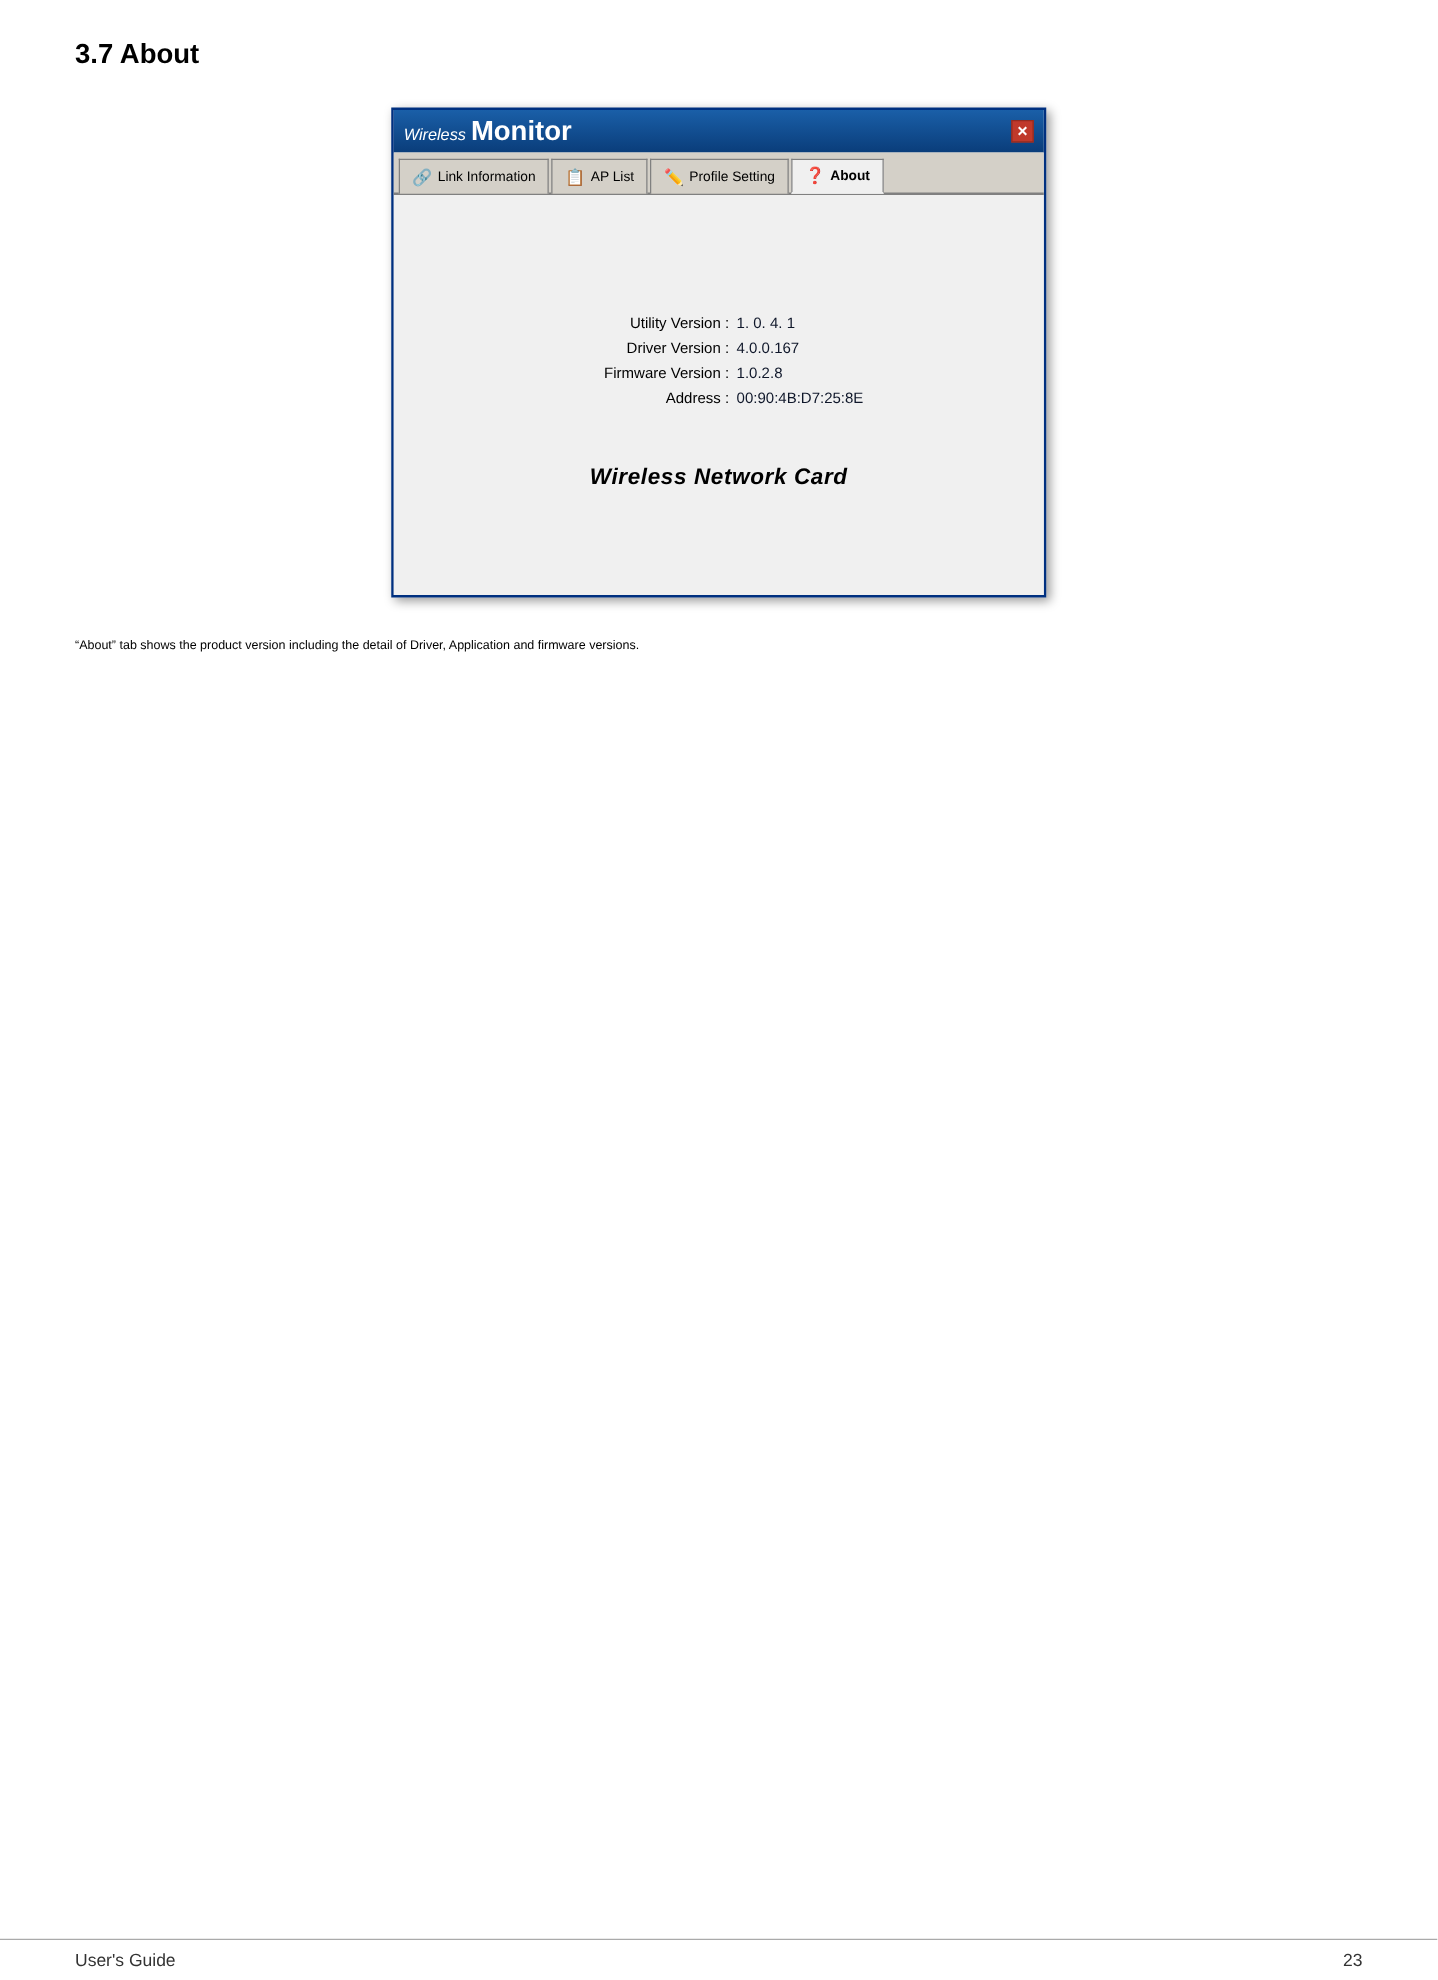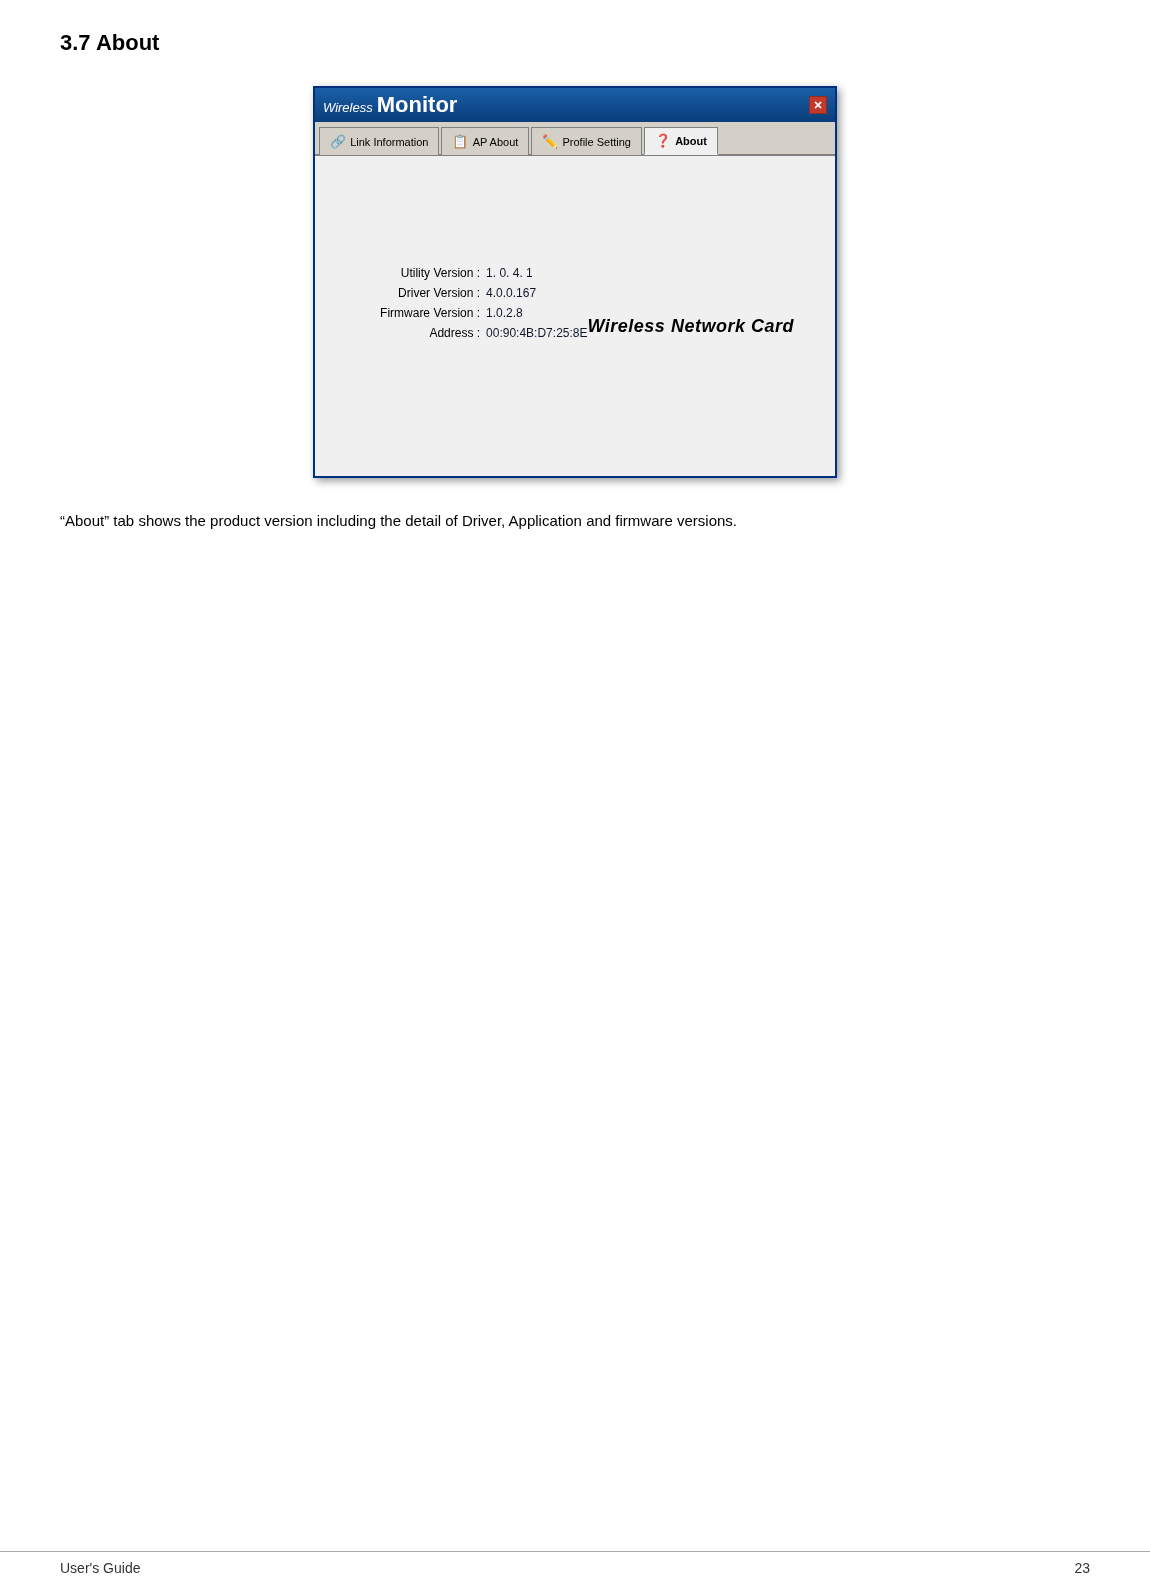--- a/index.html
+++ b/index.html
@@ -115,20 +115,21 @@
 
     .win-tab-icon {
       font-size: 13px;
     }
 
     .win-body {
       background: #f0f0f0;
       padding: 30px 20px 20px 20px;
       min-height: 320px;
       display: flex;
+      flex-direction: column;
       align-items: center;
       justify-content: center;
     }
 
     .info-table {
       margin-bottom: 30px;
     }
 
     .info-row {
       display: flex;
@@ -154,21 +155,21 @@
       font-size: 18px;
       font-weight: bold;
       font-style: italic;
       margin-top: 10px;
       letter-spacing: 0.5px;
     }
 
     .page-description {
       margin-top: 20px;
       line-height: 1.7;
-      font-size: 15px;
+      font-size: 10px;
     }
 
     .footer-bar {
       position: absolute;
       bottom: 0;
       left: 0;
       width: 100%;
       border-top: 1px solid #aaa;
       padding: 8px 60px;
       display: flex;
@@ -195,21 +196,21 @@
         <div class="win-close-btn">✕</div>
       </div>
 
       <div class="win-tabs">
         <div class="win-tab">
           <span class="win-tab-icon">🔗</span>
           <span>Link Information</span>
         </div>
         <div class="win-tab">
           <span class="win-tab-icon">📋</span>
-          <span>AP About</span>
+          <span>AP List</span>
         </div>
         <div class="win-tab">
           <span class="win-tab-icon">✏️</span>
           <span>Profile Setting</span>
         </div>
         <div class="win-tab active">
           <span class="win-tab-icon">❓</span>
           <span>About</span>
         </div>
       </div>

